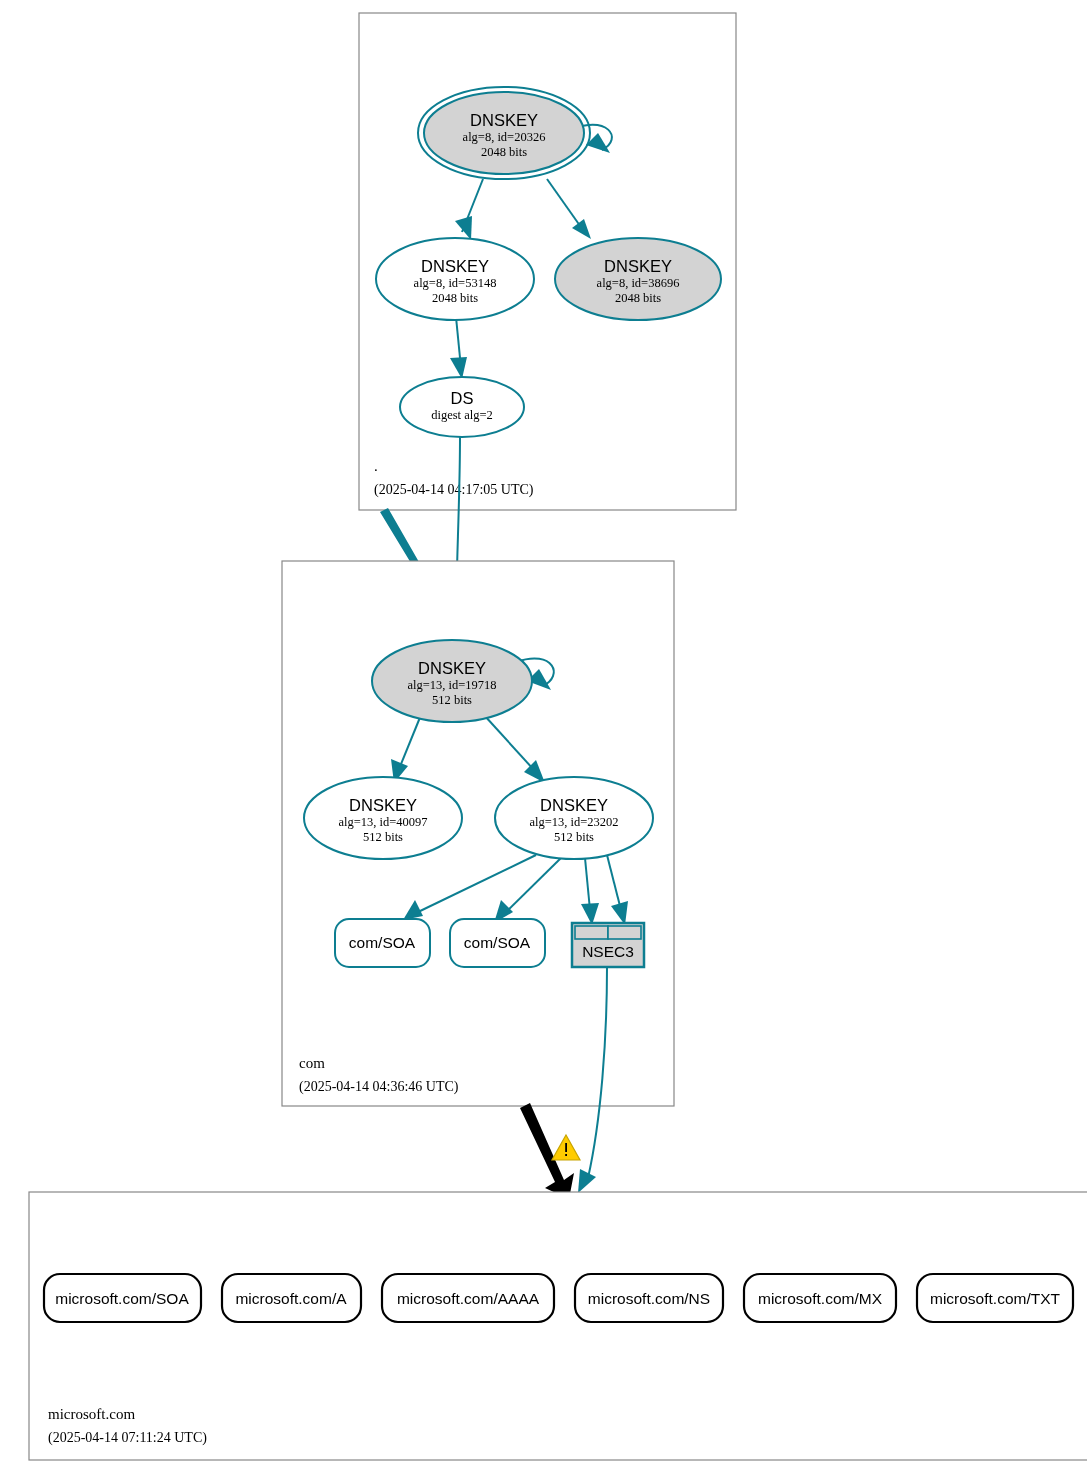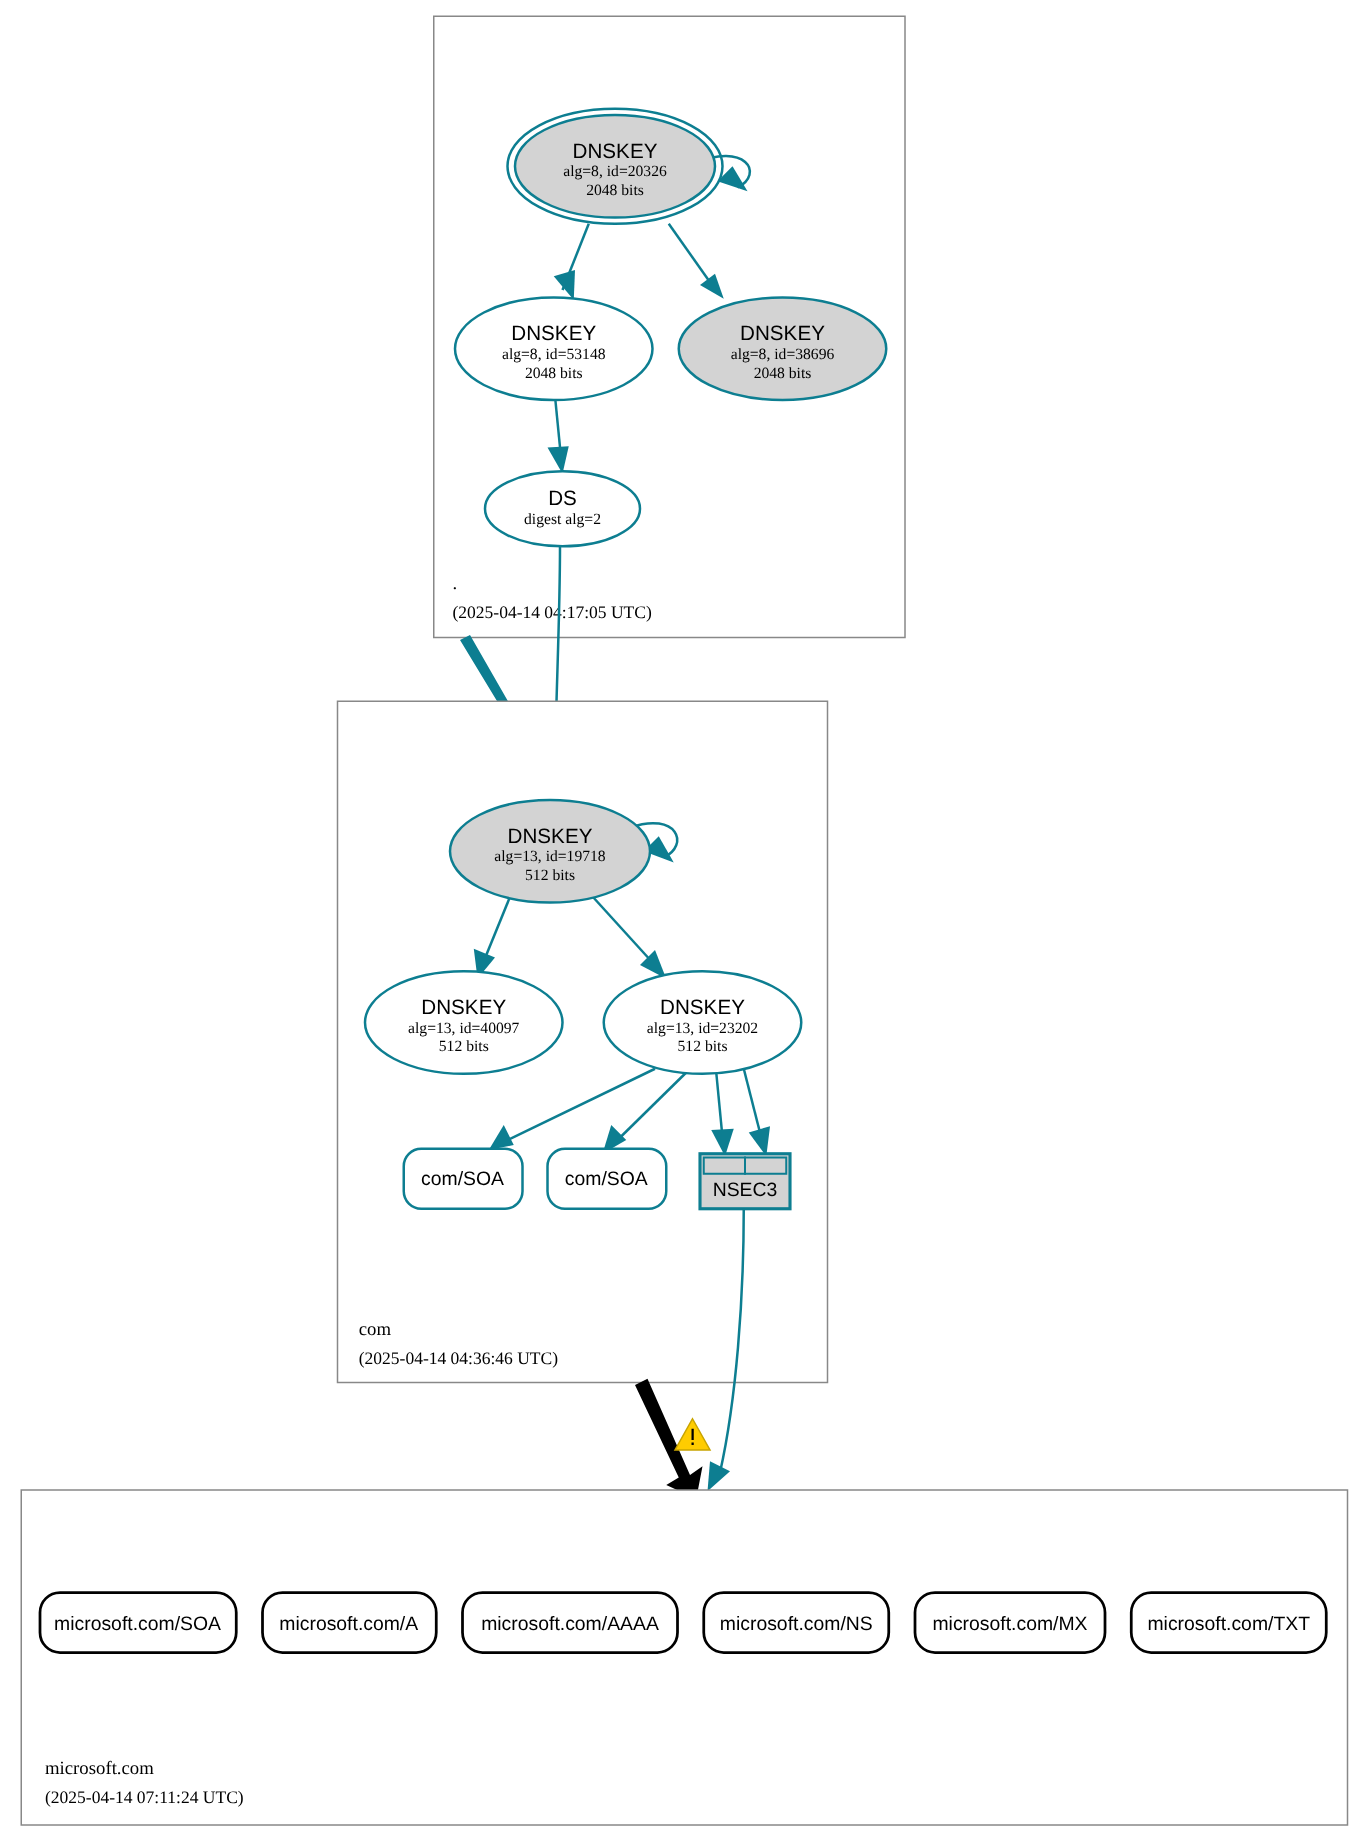--- a/index.html
+++ b/index.html
@@ -1,20 +1,20 @@
 <!DOCTYPE html>
 <html><head>
 <meta charset="utf-8">
 <style>
   html,body{margin:0;padding:0;background:#ffffff;}
   body{
     width:1087px;height:1473px;position:relative;overflow:hidden;
     font-family:"Liberation Sans", sans-serif;
   }
-  #stage{position:absolute;left:4px;top:0;width:949px;height:1473px;}
+  #stage{position:absolute;left:16px;top:0;width:949px;height:1473px;}
   svg#graph{position:absolute;left:0;top:0;width:1087px;height:1473px;}
 
   .zone-box{fill:#ffffff;stroke:#888888;stroke-width:1.2;}
   .zone-name{font-family:"Liberation Serif", serif;font-size:15px;fill:#000000;}
   .zone-time{font-family:"Liberation Serif", serif;font-size:14px;fill:#000000;}
 
   .node-ellipse{fill:#ffffff;stroke:#0d7e91;stroke-width:2;}
   .node-ellipse.shaded{fill:#d3d3d3;}
   .node-anchor-outer{fill:none;stroke:#0d7e91;stroke-width:2;}
 

